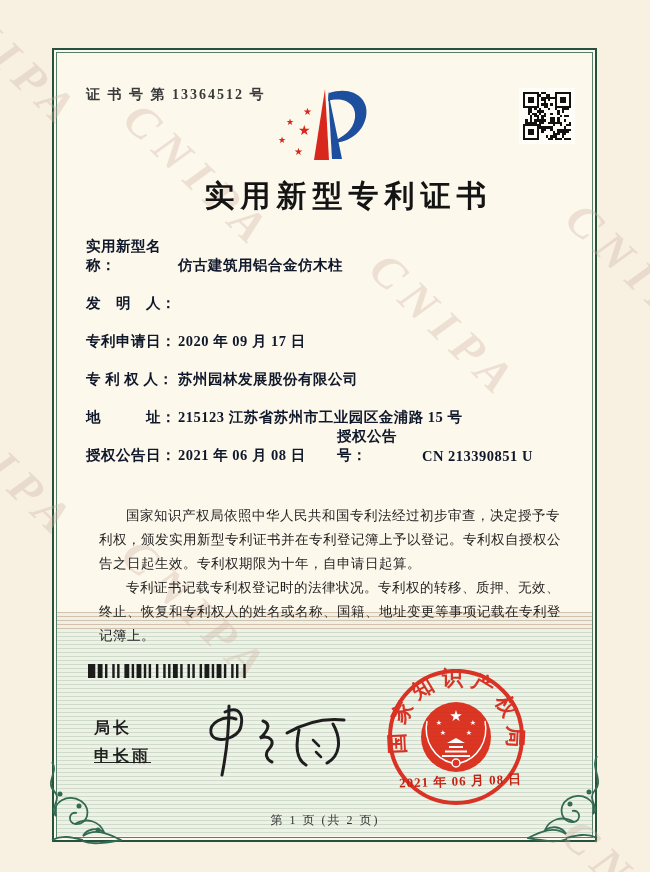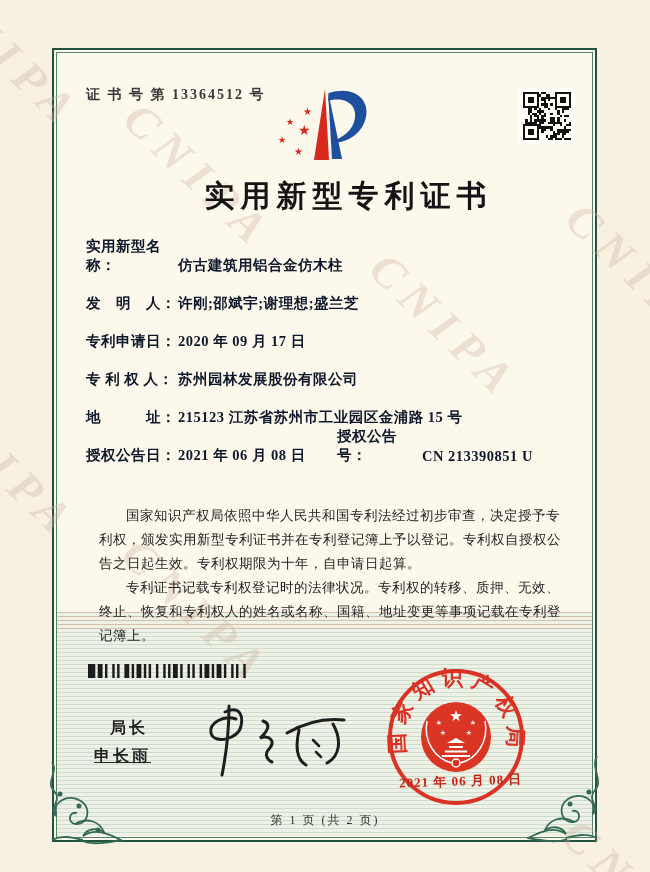--- a/index.html
+++ b/index.html
@@ -60,21 +60,21 @@
     position:absolute; left:86px; top:504px; width:478px; z-index:2;
     font-size:13.5px; line-height:24px; color:#1f1f1f;
   }
   .paras p { text-indent:2em; letter-spacing:0.5px;margin-left:13px; }
   .barcode { position:absolute; left:88px; top:664px; width:165px; height:14px; z-index:2; }
   .signer {
     position:absolute; left:94px; z-index:2;
     font-family:"Liberation Sans","DejaVu Sans",sans-serif;
     font-size:16px; font-weight:600; color:#222; letter-spacing:3px;
   }
-  .signer.t1 { top:718px;margin-left:16px; } .signer.t2 { top:746px;text-decoration:underline; }
+  .signer.t1 { top:718px; } .signer.t2 { top:746px;text-decoration:underline; }
   .signature { position:absolute; left:195px; top:688px; z-index:2; }
   .seal { position:absolute; left:383px; top:663px; z-index:3; opacity:0.95; }
   .seal-date {
     position:absolute; left:399px; top:772px; width:150px; z-index:3;
     color:#c62314; font-size:13px; font-weight:600; letter-spacing:1px;
     transform:rotate(-2deg);
   }
   .footer {
     position:absolute; left:0; top:812px; width:100%; text-align:center;
     font-size:12px; color:#333; letter-spacing:2px; z-index:2;
@@ -348,21 +348,20 @@
 
   <div class="title">实用新型专利证书</div>
 
   <div class="fields">
     <div class="frow">
       <span class="flabel">实用新型名称：</span>
       <span class="fvalue">仿古建筑用铝合金仿木柱</span>
     </div>
     <div class="frow">
       <span class="flabel">发　明　人：</span>
-      <span class="fvalue">许刚;邵斌宇;谢理想;盛兰芝</span>
     </div>
     <div class="frow">
       <span class="flabel">专利申请日：</span>
       <span class="fvalue">2020 年 09 月 17 日</span>
     </div>
     <div class="frow">
       <span class="flabel">专 利 权 人：</span>
       <span class="fvalue">苏州园林发展股份有限公司</span>
     </div>
     <div class="frow">

